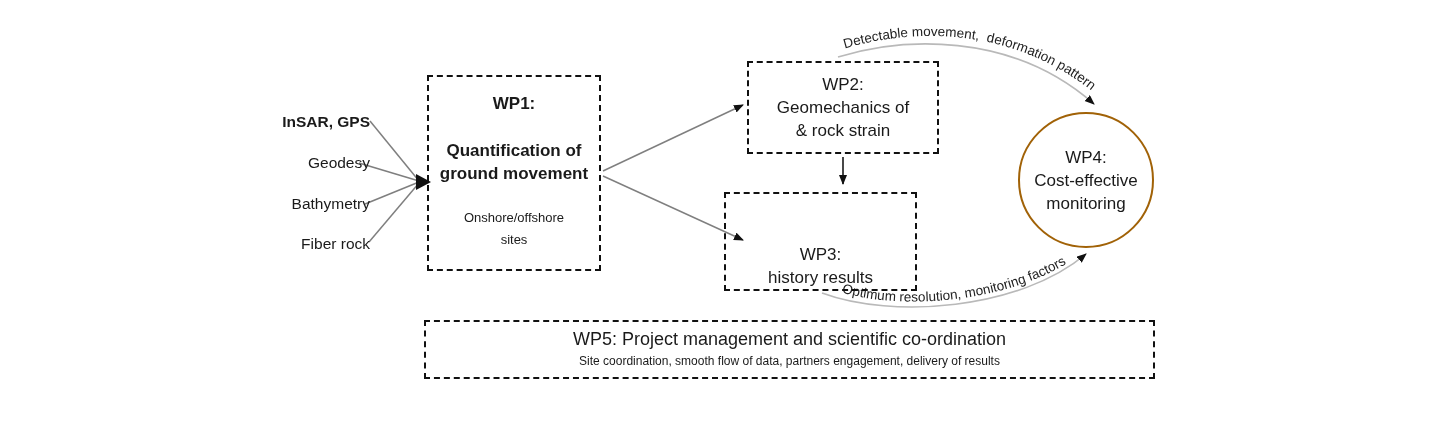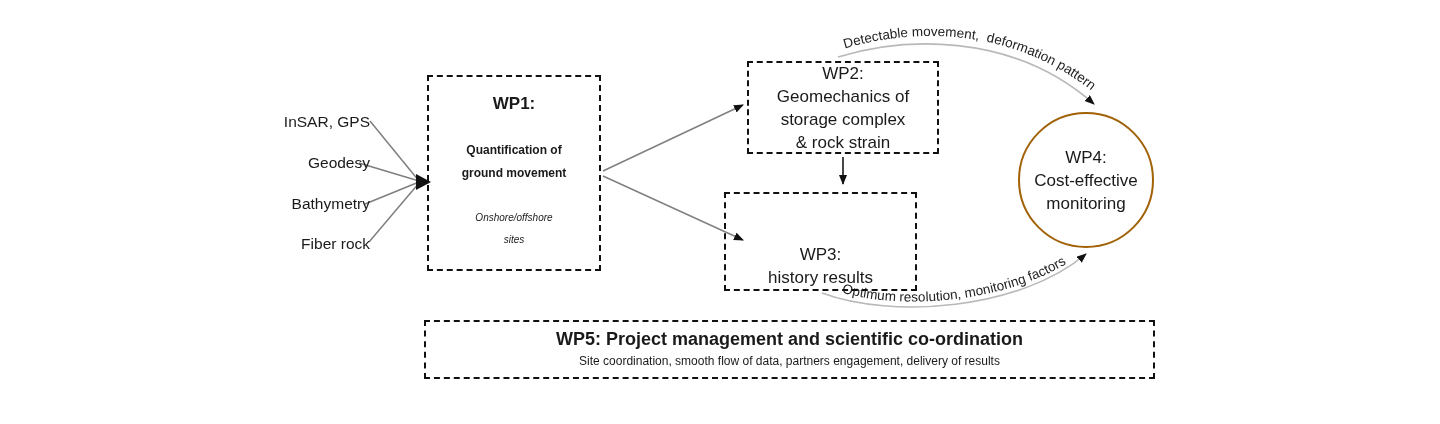--- a/index.html
+++ b/index.html
@@ -14,36 +14,36 @@
     font-size:15.5px; line-height:18px; white-space:nowrap;
   }
 
   .wpbox {
     position:absolute; border:2px dashed #111; box-sizing:border-box;
     display:flex; flex-direction:column; align-items:center; text-align:center;
     background:transparent;
   }
   .wp1 { left:427px; top:75px;  width:174px; height:196px; padding-top:16px; }
   .wp1-heading { font-weight:bold; font-size:17px; line-height:22px; }
-  .wp1-body    { margin-top:24px; font-weight:bold; font-size:12px; line-height:23px; }
-  .wp1-note    { margin-top:22px; font-size:10px; line-height:22px;font-style:italic; }
+  .wp1-body    { margin-top:24px; font-weight:bold; font-size:17px; line-height:23px; }
+  .wp1-note    { margin-top:22px; font-size:13px; line-height:22px; }
 
   .wp2 { left:747px; top:61px;  width:192px; height:93px;  justify-content:center; }
   .wp3 { left:724px; top:192px; width:193px; height:99px;  justify-content:flex-end; }
   .wp2 div, .wp3 div, .wp4 div { font-weight:normal; font-size:17px; line-height:23px; }
 
   .wp4 {
     position:absolute; left:1018px; top:112px; width:136px; height:136px;
     border:2px solid #a16207; border-radius:50%; box-sizing:border-box;
     display:flex; flex-direction:column; justify-content:center; align-items:center;
     text-align:center;
   }
 
   .wp5 { left:424px; top:320px; width:731px; height:59px; justify-content:center; }
-  .wp5-title    { font-weight:bold; font-size:18px; line-height:22px; }
+  .wp5-title    { font-weight:normal; font-size:18px; line-height:22px; }
   .wp5-subtitle { font-size:12px;  line-height:19px; margin-top:2px; }
 
   .arc-text { font-size:13.5px; fill:#222222; }
 </style>
 </head>
 <body>
 
 <div class="stage">
 
   <svg class="overlay" width="1440" height="424" viewBox="0 0 1440 424">
@@ -71,41 +71,40 @@
     <path id="arcTextBottom" d="M 834 290 C 900 313, 1024 303, 1090 247" fill="none" stroke="none"></path>
 
     <text class="arc-text">
       <textPath href="#arcTextTop" startOffset="2">Detectable movement,&nbsp;&nbsp;deformation pattern</textPath>
     </text>
     <text class="arc-text">
       <textPath href="#arcTextBottom" startOffset="8">Optimum resolution,&nbsp;monitoring factors</textPath>
     </text>
   </svg>
 
-  <div class="input-label" style="left:276px; top:113px;">InSAR, GPS</div>
+  <div class="input-label" style="left:276px; top:113px;font-weight:bold;">InSAR, GPS</div>
   <div class="input-label" style="left:276px; top:154px;">Geodesy</div>
   <div class="input-label" style="left:276px; top:195px;">Bathymetry</div>
   <div class="input-label" style="left:276px; top:235px;">Fiber rock</div>
 
   <div class="wpbox wp1">
     <div class="wp1-heading">WP1:</div>
     <div class="wp1-body">
       <div>Quantification of</div>
       <div>ground movement</div>
     </div>
     <div class="wp1-note">
       <div>Onshore/offshore</div>
       <div>sites</div>
     </div>
   </div>
 
   <div class="wpbox wp2">
     <div>WP2:</div>
     <div>Geomechanics of</div>
-    <div>storage complex</div>
     <div>&amp; rock strain</div>
   </div>
 
   <div class="wpbox wp3">
     <div>WP3:</div>
     <div>history results</div>
   </div>
 
   <div class="wp4">
     <div>WP4:</div>

